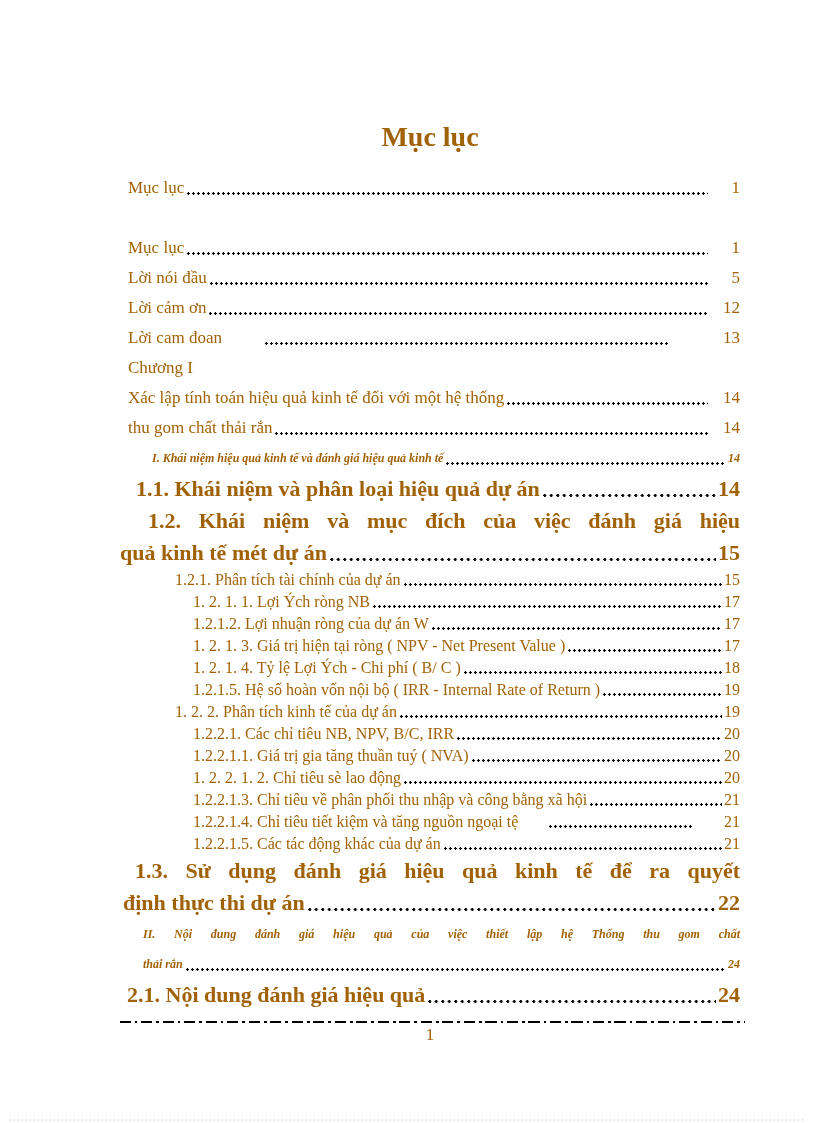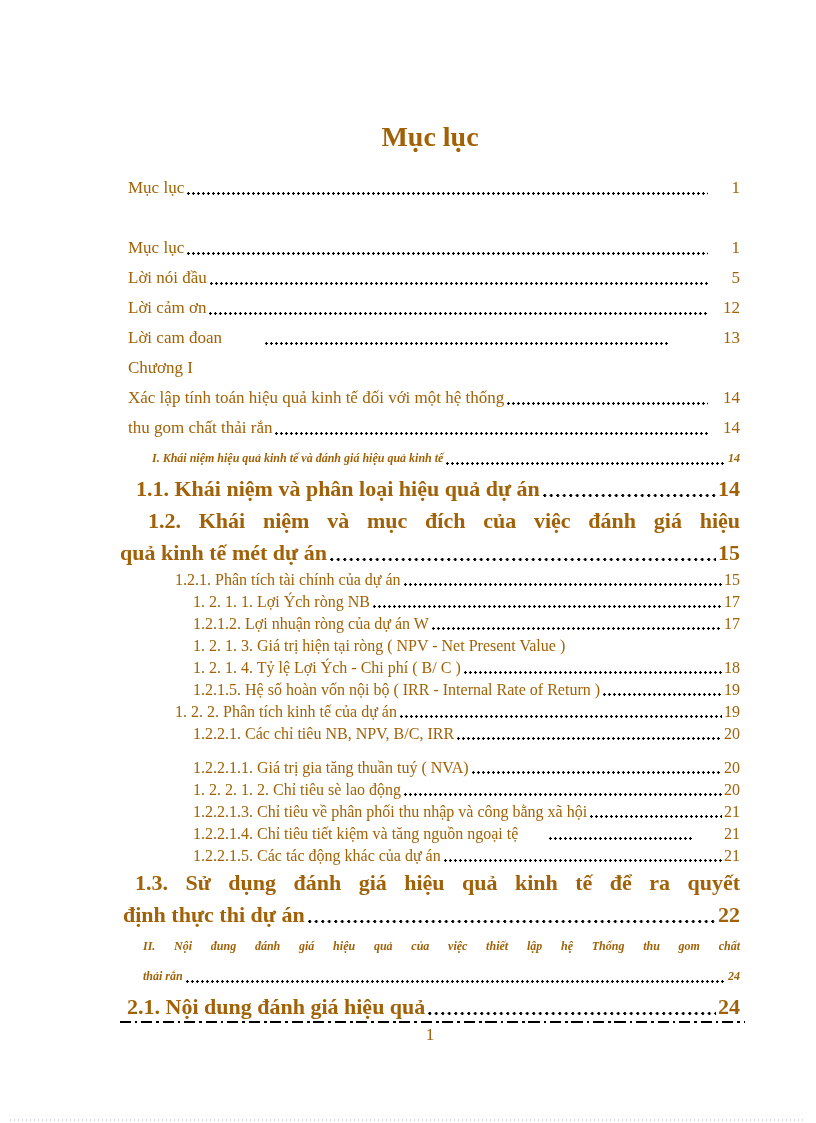--- a/index.html
+++ b/index.html
@@ -167,21 +167,21 @@
         <div class="row row-sub2" style="padding-left: 73px;">
           <span class="label">1. 2. 1. 1. Lợi Ých ròng NB</span>
           <span class="dots"></span>
           <span class="page-num">17</span>
         </div>
         <div class="row row-sub2" style="padding-left: 73px;">
           <span class="label">1.2.1.2. Lợi nhuận ròng của dự án W</span>
           <span class="dots"></span>
           <span class="page-num">17</span>
         </div>
-        <div class="row row-sub2" style="padding-left: 73px; flex-direction: column;">
+        <div class="row row-sub2" style="padding-left: 73px;">
           <span class="label">1. 2. 1. 3. Giá trị hiện tại ròng ( NPV - Net Present Value )</span>
           <span class="dots"></span>
           <span class="page-num">17</span>
         </div>
         <div class="row row-sub2" style="padding-left: 73px;">
           <span class="label">1. 2. 1. 4. Tỷ lệ Lợi Ých - Chi phí ( B/ C )</span>
           <span class="dots"></span>
           <span class="page-num">18</span>
         </div>
         <div class="row row-sub2" style="padding-left: 73px;">
@@ -192,21 +192,21 @@
         <div class="row row-sub1" style="padding-left: 55px;">
           <span class="label">1. 2. 2. Phân tích kinh tế của dự án</span>
           <span class="dots"></span>
           <span class="page-num">19</span>
         </div>
         <div class="row row-sub2" style="padding-left: 73px;">
           <span class="label">1.2.2.1. Các chỉ tiêu NB, NPV, B/C, IRR</span>
           <span class="dots"></span>
           <span class="page-num">20</span>
         </div>
-        <div class="row row-sub2" style="padding-left: 73px; margin-top: 12px;">
+        <div class="row row-sub2" style="padding-left: 73px;">
           <span class="label">1.2.2.1.1. Giá trị gia tăng thuần tuý ( NVA)</span>
           <span class="dots"></span>
           <span class="page-num">20</span>
         </div>
         <div class="row row-sub2" style="padding-left: 73px;">
           <span class="label">1. 2. 2. 1. 2. Chỉ tiêu  sè lao động</span>
           <span class="dots"></span>
           <span class="page-num">20</span>
         </div>
         <div class="row row-sub2" style="padding-left: 73px;">

